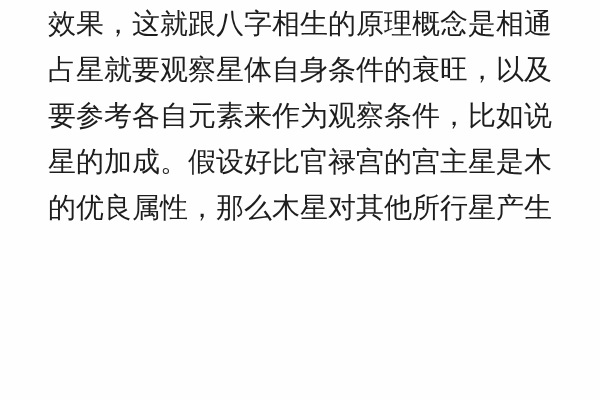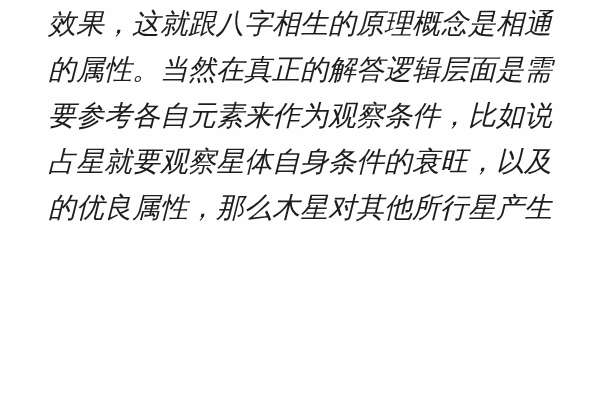--- a/index.html
+++ b/index.html
@@ -13,21 +13,20 @@
     background: #fefefe;
     font-family: "Liberation Serif", "DejaVu Serif", serif;
   }
   .page {
     box-sizing: border-box;
     width: 600px;
     height: 400px;
     padding: 1px 48px 0 48px;
     background: #fefefe;
     overflow: hidden;
-    font-style: italic;
   }
   .paragraph {
     width: 504px;
   }
   .text-line {
     height: 45.9px;
     line-height: 45.9px;
     font-size: 28px;
     color: #1d1d1d;
     white-space: nowrap;
@@ -44,18 +43,18 @@
     display: inline-block;
     width: 100%;
   }
 </style>
 </head>
 <body>
 
 <div class="page">
   <div class="paragraph">
     <div class="text-line">效果，这就跟八字相生的原理概念是相通</div>
-    <div class="text-line">的属性。当然在真正的解答逻辑层面是需</div>
+    <div class="text-line">占星就要观察星体自身条件的衰旺，以及</div>
     <div class="text-line">要参考各自元素来作为观察条件，比如说</div>
-    <div class="text-line">占星就要观察星体自身条件的衰旺，以及</div>
+    <div class="text-line">星的加成。假设好比官禄宫的宫主星是木</div>
     <div class="text-line">的优良属性，那么木星对其他所行星产生</div>
   </div>
 </div>
 
 </body></html>

